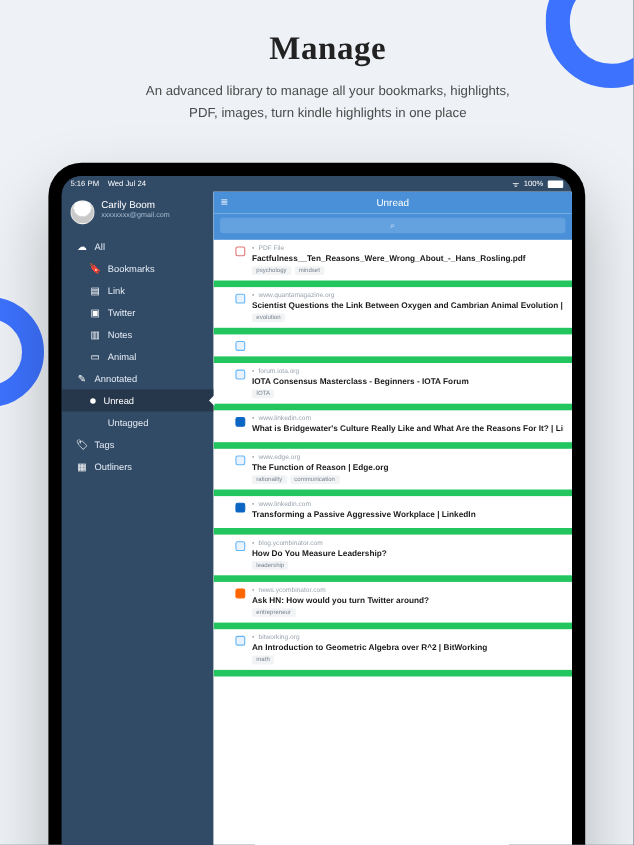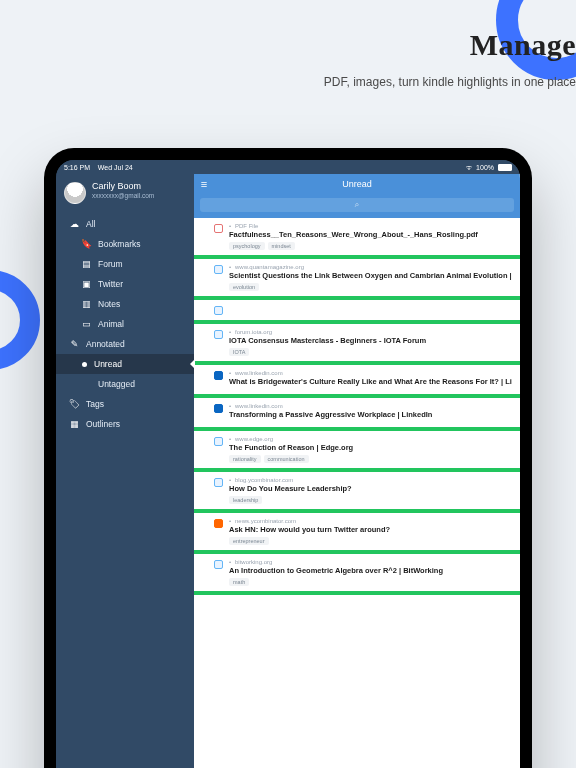--- a/index.html
+++ b/index.html
@@ -22,21 +22,21 @@
   .bg-arc-l {
     position: absolute;
     top: 270px; left: -60px;
     width: 100px; height: 100px;
     border: 20px solid #3d72ff;
     border-radius: 50%;
   }
   .hero {
     position: absolute;
     top: 28px; left: 0; right: 0;
-    text-align: right;
+    text-align: center;
     color: #222;
     padding-left: 20px;
   }
   .hero h1 {
     font-size: 30px;
     font-weight: 800;
     font-family: Georgia, "Times New Roman", serif;
     letter-spacing: 0.5px;
     margin-bottom: 10px;
   }
@@ -176,21 +176,21 @@
     align-items: center;
     justify-content: center;
     color: #d7e7f7;
     font-size: 8px;
   }
   .list {
     flex: 1;
     overflow: hidden;
   }
   .row {
-    border-bottom: 4px solid #22c55e;
+    border-bottom: 6px solid #22c55e;
     padding: 5px 8px 5px 10px;
     display: flex;
     gap: 6px;
   }
   .row .dot {
     width: 4px; height: 4px;
     border-radius: 2px;
     position: relative;
     top: 3px;
     flex: 0 0 auto;
@@ -228,20 +228,21 @@
   }
 </style>
 </head>
 <body>
 
 <div class="bg-arc-tr"></div>
 <div class="bg-arc-l"></div>
 
 <div class="hero">
   <h1>Manage</h1>
+  <p>An advanced library to manage all your bookmarks, highlights,</p>
   <p>PDF, images, turn kindle highlights in one place</p>
 </div>
 
 <div class="device">
   <div class="screen">
 
     <div class="statusbar">
       <div>
         <span>5:16 PM</span>
         &nbsp;&nbsp;
@@ -268,21 +269,21 @@
           <div class="navitem">
             <span class="navicon">☁</span>
             <span>All</span>
           </div>
           <div class="navitem sub">
             <span class="navicon">🔖</span>
             <span>Bookmarks</span>
           </div>
           <div class="navitem sub">
             <span class="navicon">▤</span>
-            <span>Forum</span>
+            <span>Link</span>
           </div>
           <div class="navitem sub">
             <span class="navicon">▣</span>
             <span>Twitter</span>
           </div>
           <div class="navitem sub">
             <span class="navicon">▥</span>
             <span>Notes</span>
           </div>
           <div class="navitem sub">
@@ -376,42 +377,42 @@
               <div class="rcontent">
                 <div class="rsrc">
                   <span class="sdot">•</span>
                   <span>www.linkedin.com</span>
                 </div>
                 <div class="rtitle">What is Bridgewater's Culture Really Like and What Are the Reasons For It? | LinkedIn</div>
               </div>
             </div>
             <div class="row">
               <div class="dot"></div>
-              <div class="ricon" style="background: rgb(10, 102, 194); border: 1px solid rgb(10, 102, 194);"></div>
-              <div class="rcontent">
-                <div class="rsrc">
-                  <span class="sdot">•</span>
-                  <span>www.linkedin.com</span>
-                </div>
-                <div class="rtitle">Transforming a Passive Aggressive Workplace | LinkedIn</div>
-              </div>
-            </div>
-            <div class="row">
-              <div class="dot"></div>
               <div class="ricon" style="background: rgb(232, 243, 255); border: 1px solid rgb(100, 181, 246);"></div>
               <div class="rcontent">
                 <div class="rsrc">
                   <span class="sdot">•</span>
                   <span>www.edge.org</span>
                 </div>
                 <div class="rtitle">The Function of Reason | Edge.org</div>
                 <div class="tags">
                   <span class="tag">rationality</span>
                   <span class="tag">communication</span>
                 </div>
+              </div>
+            </div>
+            <div class="row">
+              <div class="dot"></div>
+              <div class="ricon" style="background: rgb(10, 102, 194); border: 1px solid rgb(10, 102, 194);"></div>
+              <div class="rcontent">
+                <div class="rsrc">
+                  <span class="sdot">•</span>
+                  <span>www.linkedin.com</span>
+                </div>
+                <div class="rtitle">Transforming a Passive Aggressive Workplace | LinkedIn</div>
               </div>
             </div>
             <div class="row">
               <div class="dot"></div>
               <div class="ricon" style="background: rgb(232, 243, 255); border: 1px solid rgb(100, 181, 246);"></div>
               <div class="rcontent">
                 <div class="rsrc">
                   <span class="sdot">•</span>
                   <span>blog.ycombinator.com</span>
                 </div>

